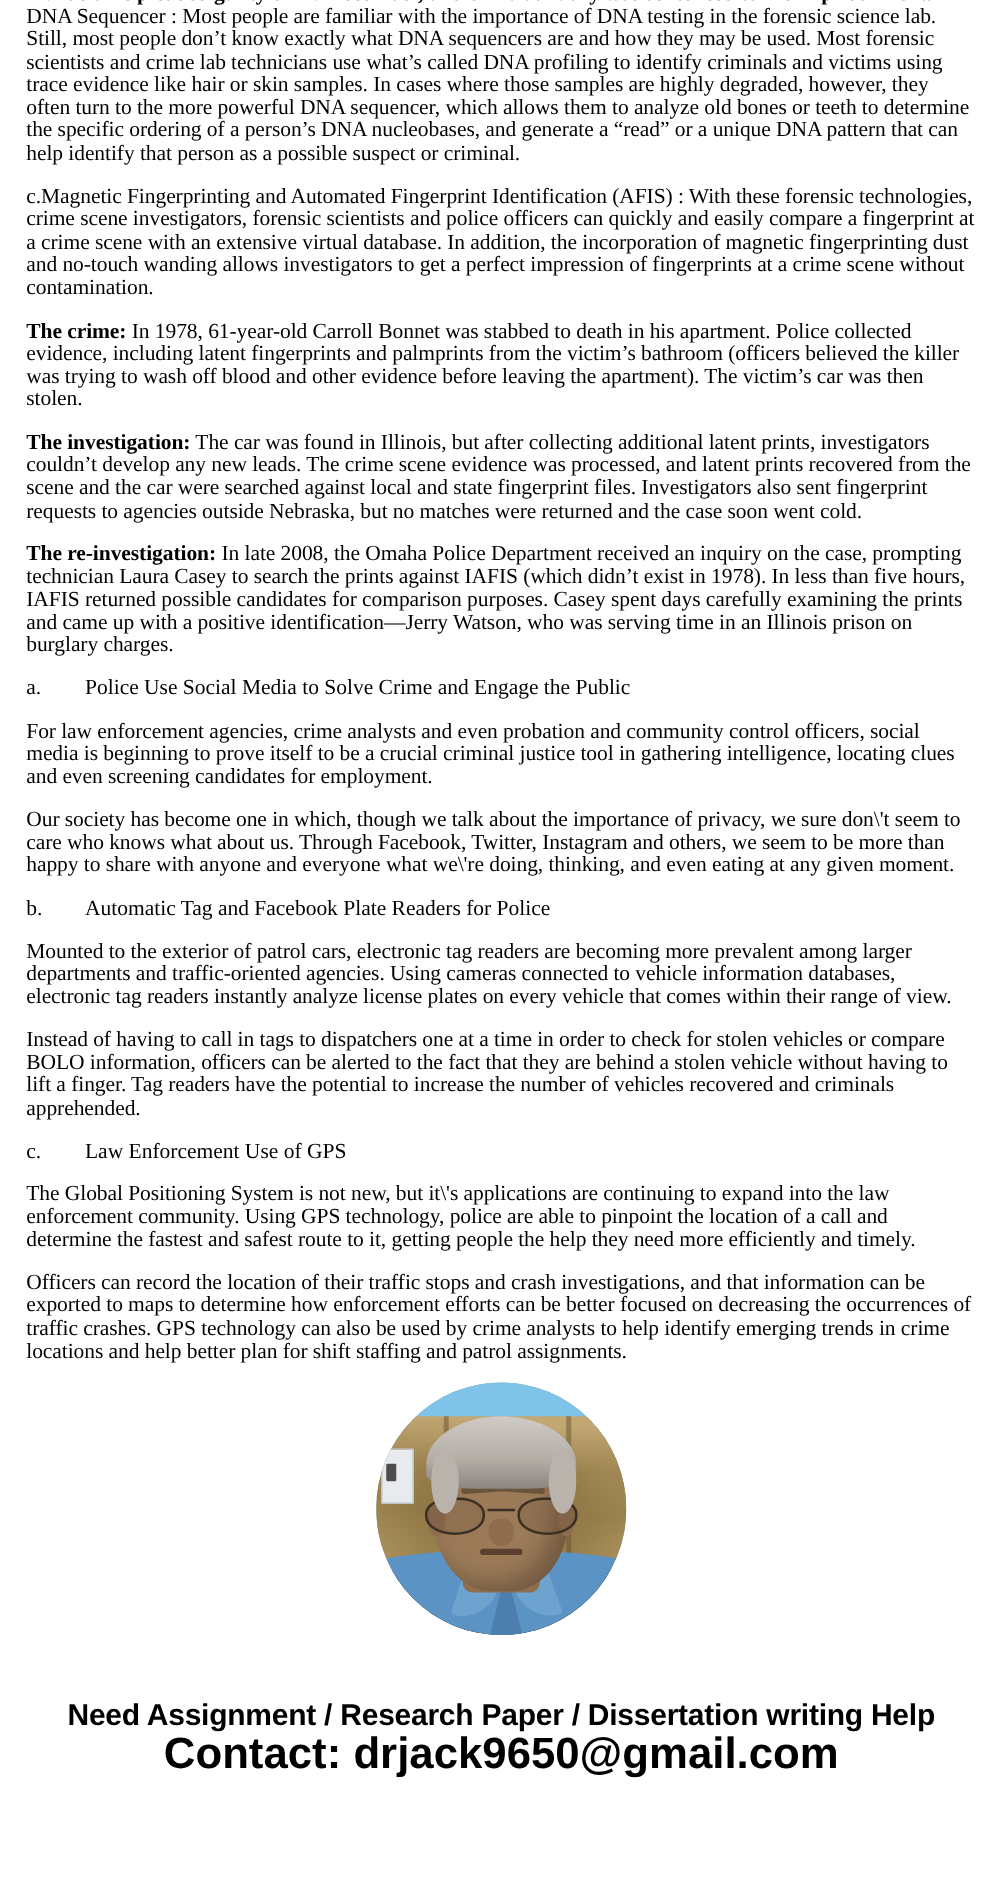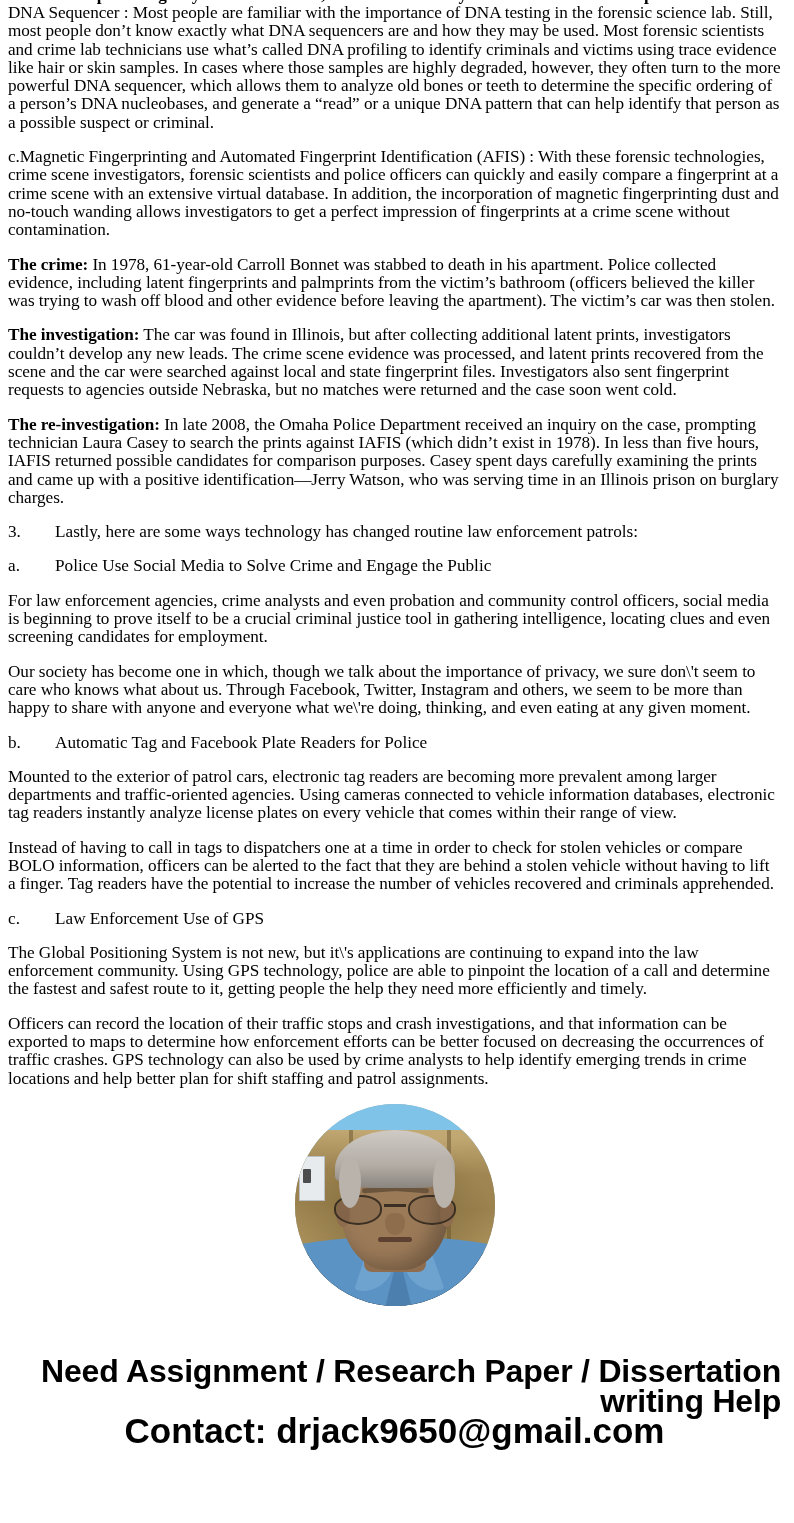--- a/index.html
+++ b/index.html
@@ -14,21 +14,21 @@
     font-family: "Liberation Serif", "DejaVu Serif", serif;
     color: #000000;
     -webkit-font-smoothing: antialiased;
   }
 
   .page {
     position: relative;
     width: 794px;
     min-height: 1523px;
     box-sizing: border-box;
-    padding: 0 13px 0 8px;
+    padding: 0 13px 0 21px;
     overflow: hidden;
   }
 
   
   .clipped-line {
     height: 4px;
     overflow: hidden;
     position: relative;
     margin: 0;
   }
@@ -295,24 +295,23 @@
 
   
   .footer {
     margin-top: 50px;
     text-align: center;
     font-family: "Liberation Sans", "DejaVu Sans", sans-serif;
     font-weight: bold;
     color: #000000;
   }
   .footer-line1 {
-    font-size: 32px;
+    font-size: 24px;
     line-height: 30px;
     letter-spacing: -0.2px;
-    text-align: right;
   }
   .footer-line2 {
     font-size: 35px;
     line-height: 30px;
     margin-top: 0px;
   }
 </style>
 </head>
 <body>
 
@@ -325,21 +324,20 @@
   <p class="body-text">DNA Sequencer : Most people are familiar with the importance of DNA testing in the forensic science lab. Still, most people don’t know exactly what DNA sequencers are and how they may be used. Most forensic scientists and crime lab technicians use what’s called DNA profiling to identify criminals and victims using trace evidence like hair or skin samples. In cases where those samples are highly degraded, however, they often turn to the more powerful DNA sequencer, which allows them to analyze old bones or teeth to determine the specific ordering of a person’s DNA nucleobases, and generate a “read” or a unique DNA pattern that can help identify that person as a possible suspect or criminal.</p>
 
   <p class="body-text">c.Magnetic Fingerprinting and Automated Fingerprint Identification (AFIS) : With these forensic technologies, crime scene investigators, forensic scientists and police officers can quickly and easily compare a fingerprint at a crime scene with an extensive virtual database. In addition, the incorporation of magnetic fingerprinting dust and no-touch wanding allows investigators to get a perfect impression of fingerprints at a crime scene without contamination.</p>
 
   <p class="body-text"><span class="lead-bold">The crime:</span><span> In 1978, 61-year-old Carroll Bonnet was stabbed to death in his apartment. Police collected evidence, including latent fingerprints and palmprints from the victim’s bathroom (officers believed the killer was trying to wash off blood and other evidence before leaving the apartment). The victim’s car was then stolen.</span></p>
 
   <p class="body-text"><span class="lead-bold">The investigation:</span><span> The car was found in Illinois, but after collecting additional latent prints, investigators couldn’t develop any new leads. The crime scene evidence was processed, and latent prints recovered from the scene and the car were searched against local and state fingerprint files. Investigators also sent fingerprint requests to agencies outside Nebraska, but no matches were returned and the case soon went cold.</span></p>
 
   <p class="body-text"><span class="lead-bold">The re-investigation:</span><span> In late 2008, the Omaha Police Department received an inquiry on the case, prompting technician Laura Casey to search the prints against IAFIS (which didn’t exist in 1978). In less than five hours, IAFIS returned possible candidates for comparison purposes. Casey spent days carefully examining the prints and came up with a positive identification—Jerry Watson, who was serving time in an Illinois prison on burglary charges.</span></p>
 
-  <p class="list-row"><span class="list-marker">3.</span><span>Lastly, here are some ways technology has changed routine law enforcement patrols:</span></p>
 
   <p class="list-row bold"><span class="list-marker">a.</span><span>Police Use Social Media to Solve Crime and Engage the Public</span></p>
 
   <p class="body-text">For law enforcement agencies, crime analysts and even probation and community control officers, social media is beginning to prove itself to be a crucial criminal justice tool in gathering intelligence, locating clues and even screening candidates for employment.</p>
   <p class="body-text">Our society has become one in which, though we talk about the importance of privacy, we sure don\'t seem to care who knows what about us. Through Facebook, Twitter, Instagram and others, we seem to be more than happy to share with anyone and everyone what we\'re doing, thinking, and even eating at any given moment.</p>
 
   <p class="list-row bold"><span class="list-marker">b.</span><span>Automatic Tag and Facebook Plate Readers for Police</span></p>
 
   <p class="body-text">Mounted to the exterior of patrol cars, electronic tag readers are becoming more prevalent among larger departments and traffic-oriented agencies. Using cameras connected to vehicle information databases, electronic tag readers instantly analyze license plates on every vehicle that comes within their range of view.</p>
   <p class="body-text">Instead of having to call in tags to dispatchers one at a time in order to check for stolen vehicles or compare BOLO information, officers can be alerted to the fact that they are behind a stolen vehicle without having to lift a finger. Tag readers have the potential to increase the number of vehicles recovered and criminals apprehended.</p>

